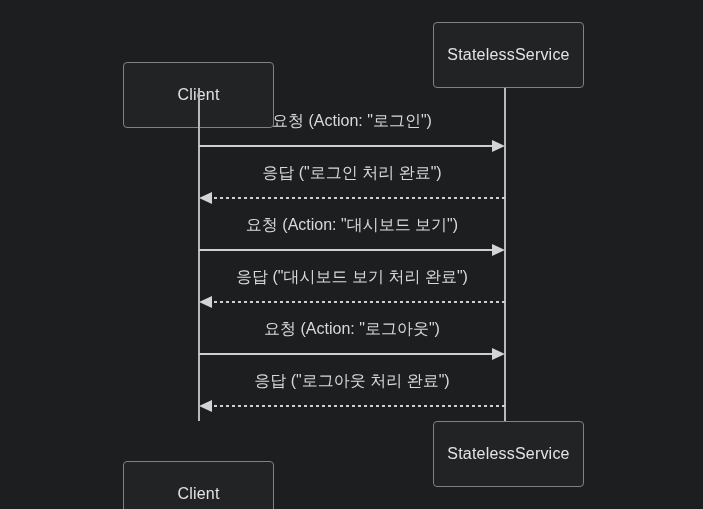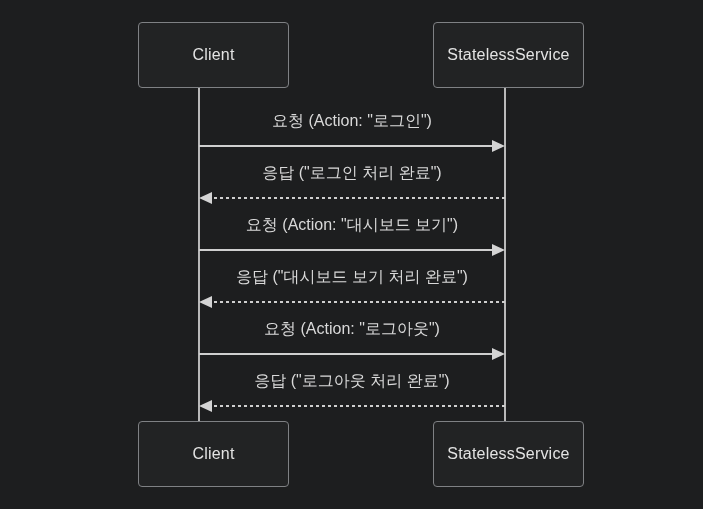--- a/index.html
+++ b/index.html
@@ -25,21 +25,21 @@
     border-radius: 4px;
     display: flex;
     align-items: center;
     justify-content: center;
     color: #e3e3e3;
     font-size: 16px;
     letter-spacing: 0.2px;
   }
   .actor.top    { top: 22px; }
   .actor.bottom { top: 421px; }
-  .actor.client { left: 138px; }
+  .actor.client { left: 123px; margin-top: 40px; }
   .actor.service{ left: 433px; }
 
   .lifeline {
     position: absolute;
     top: 88px;
     height: 333px;
     width: 2px;
     background: #b9b9b9;
   }
   .lifeline.client  { left: 198px; }

